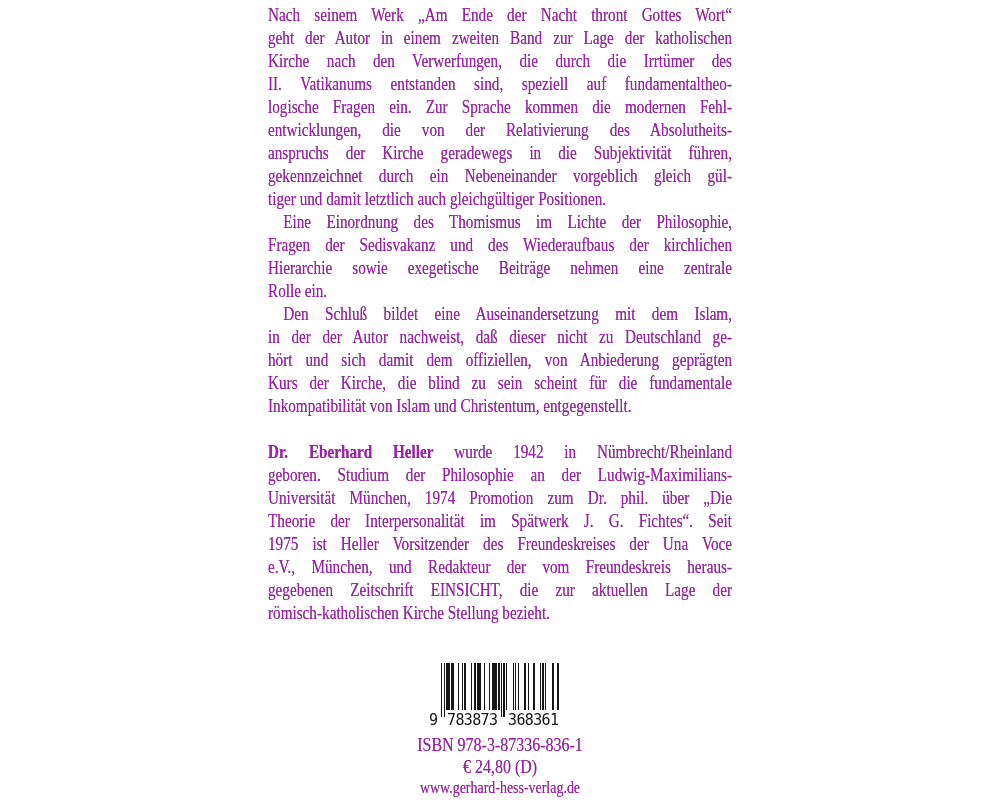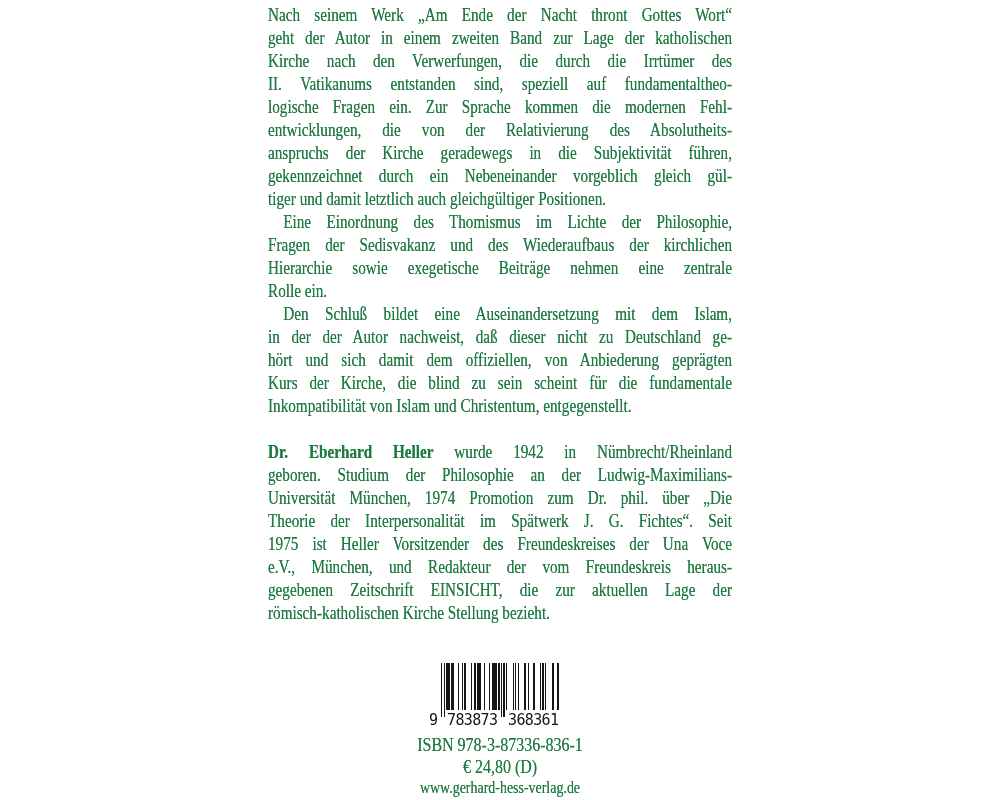--- a/index.html
+++ b/index.html
@@ -3,21 +3,21 @@
 <meta charset="utf-8">
 <style>
   html, body { margin: 0; padding: 0; background: #ffffff; }
   .page {
     position: relative;
     width: 1000px;
     height: 800px;
     background: #ffffff;
     overflow: hidden;
     font-family: "Liberation Serif", serif;
-    color: #15803d;
+    color: #a21caf;
   }
   
   .blurb {
     position: absolute;
     left: 268px;
     top: 3px;
     width: 580px;
     transform: scaleX(0.8);
     transform-origin: 0 0;
     font-size: 19px;

